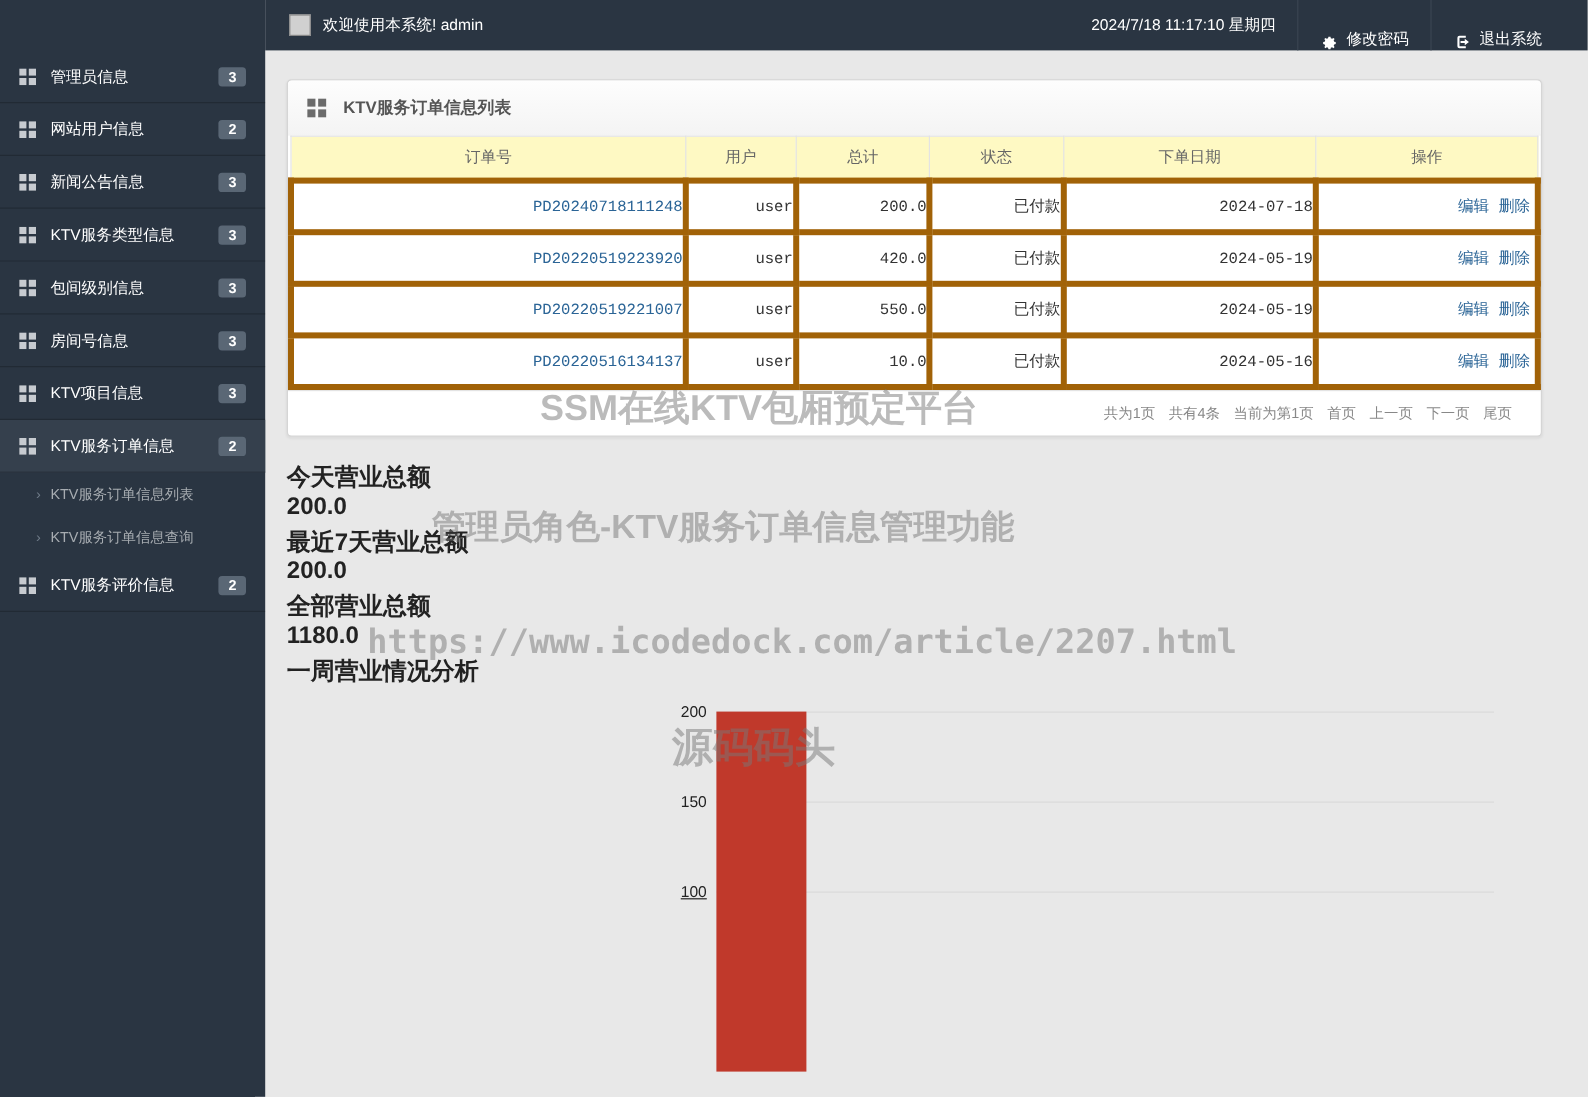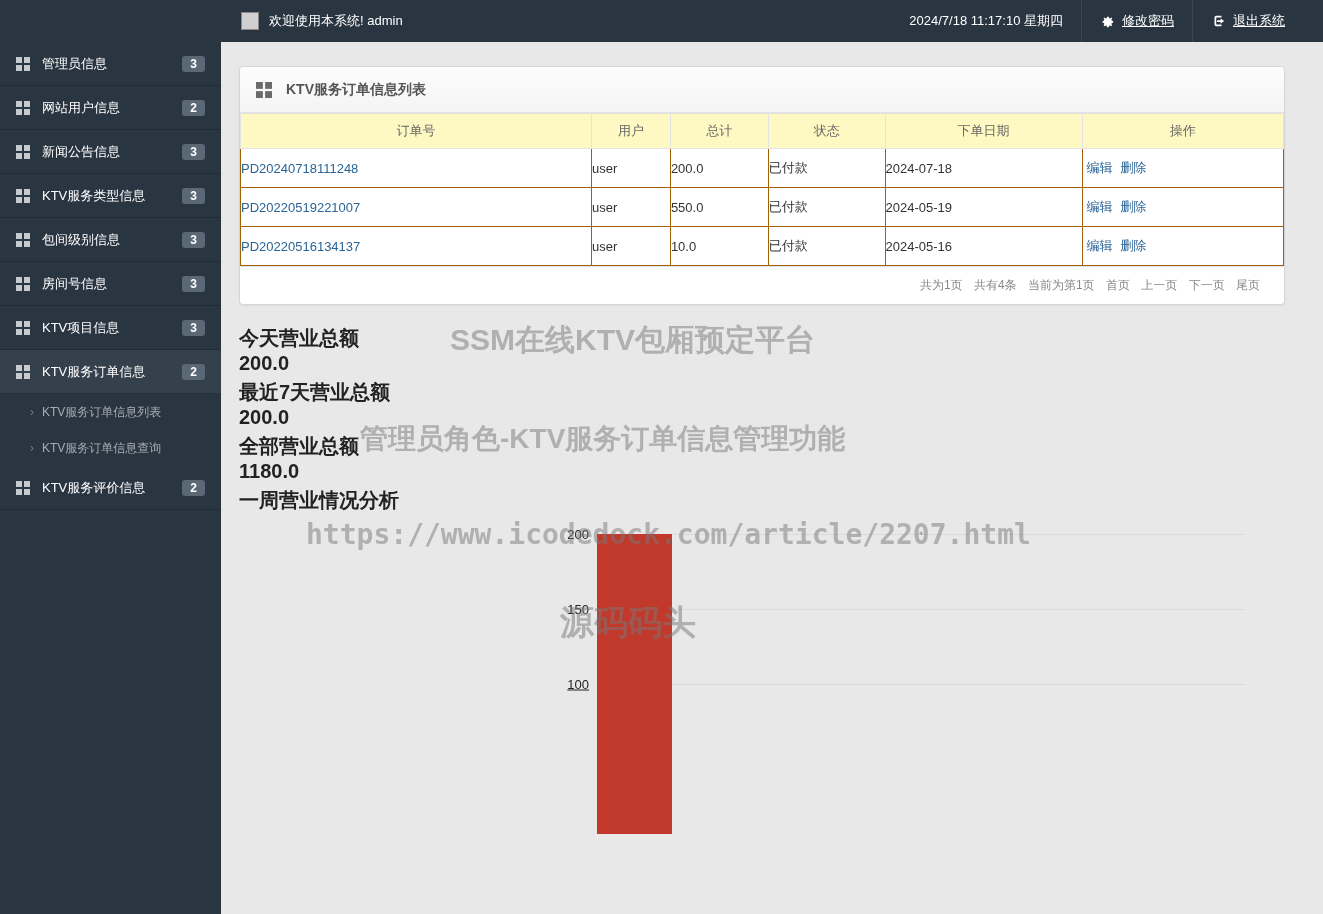--- a/index.html
+++ b/index.html
@@ -19,35 +19,35 @@
 .nav-item .badge { background:#5a6775; color:#fff; border-radius:3px; padding:1px 8px; font-size:12px; font-weight:bold; }
 .nav-item.active { background:#35404d; }
 .nav-sub { display:flex; align-items:center; height:36px; padding:0 16px 0 30px; font-size:12px; color:#a7acb1; cursor:pointer; }
 .nav-sub .chev { margin-right:8px; color:#6f7b88; }
 
 
 .topbar { position:absolute; top:0; left:221px; right:0; height:42px; background:#2a3542; color:#fff; display:flex; align-items:center; padding:0 20px; }
 .topbar .user-ico { width:18px; height:18px; background:#d0d0d0; border:1px solid #888; margin-right:10px; }
 .topbar .welcome { font-size:13px; }
 .topbar .spacer { flex:1; }
-.topbar .seg { display:flex; align-items:center; padding:0 18px; height:42px; border-left:1px solid #3a4552; font-size:13px; cursor:pointer;text-decoration:underline; }
+.topbar .seg { display:flex; align-items:flex-end; padding:0 18px; height:42px; border-left:1px solid #3a4552; font-size:13px; cursor:pointer; }
 .topbar .seg svg { width:14px; height:14px; fill:#fff; margin-right:8px; }
 .topbar .dt { padding:0 18px; font-size:13px; }
 
 
 .main { position:absolute; top:42px; left:221px; right:20px; bottom:0; overflow:auto; }
 .panel { margin:24px 18px 0 18px; background:#fff; border:1px solid #d5d5d5; border-radius:4px; box-shadow:0 1px 2px rgba(0,0,0,.05); }
 .panel-hd { display:flex; align-items:center; height:46px; padding:0 16px; border-bottom:1px solid #e3e3e3; background:linear-gradient(#fdfdfd,#f4f4f4); border-radius:4px 4px 0 0; }
 .panel-hd .pico { width:16px; height:16px; margin-right:14px; }
 .panel-hd .pico svg { width:16px; height:16px; fill:#6b6b6b; }
 .panel-hd .ptitle { font-size:14px; font-weight:bold; color:#555; }
 
 table.data { width:100%; border-collapse:collapse; }
 table.data th { background:#fef9c3; color:#666; font-weight:normal; font-size:13px; padding:8px 0; border:1px solid #e3e3e3; text-align:center; }
-table.data td { padding:10px 0; border:1px solid #a16207; text-align:left; font-size:13px; color:#333; }
+table.data td { padding:10px 0; border:5px solid #a16207; text-align:right; font-size:13px; color:#333;font-family:Liberation Mono, monospace; }
 table.data td.link { color:#2a6496; }
 table.data td.ops a { color:#2a6496; margin:0 4px; cursor:pointer; text-decoration:none; }
 
 .pager { text-align:right; padding:10px 20px; font-size:12px; color:#888; border-top:1px solid #e3e3e3; }
 .pager span { margin:0 4px; }
 .pager a { color:#888; text-decoration:none; margin:0 4px; cursor:pointer; }
 
 
 .stats { margin:20px 18px 0 18px; }
 .stats h3 { font-size:20px; font-weight:bold; color:#222; margin-top:4px; }
@@ -222,20 +222,28 @@
       <tbody id="tbody">
           <tr>
             <td class="link">PD20240718111248</td>
             <td>user</td>
             <td>200.0</td>
             <td>已付款</td>
             <td>2024-07-18</td>
             <td class="ops"><a>编辑</a><a>删除</a></td>
           </tr>
           <tr>
+            <td class="link">PD20220519223920</td>
+            <td>user</td>
+            <td>420.0</td>
+            <td>已付款</td>
+            <td>2024-05-19</td>
+            <td class="ops"><a>编辑</a><a>删除</a></td>
+          </tr>
+          <tr>
             <td class="link">PD20220519221007</td>
             <td>user</td>
             <td>550.0</td>
             <td>已付款</td>
             <td>2024-05-19</td>
             <td class="ops"><a>编辑</a><a>删除</a></td>
           </tr>
           <tr>
             <td class="link">PD20220516134137</td>
             <td>user</td>

